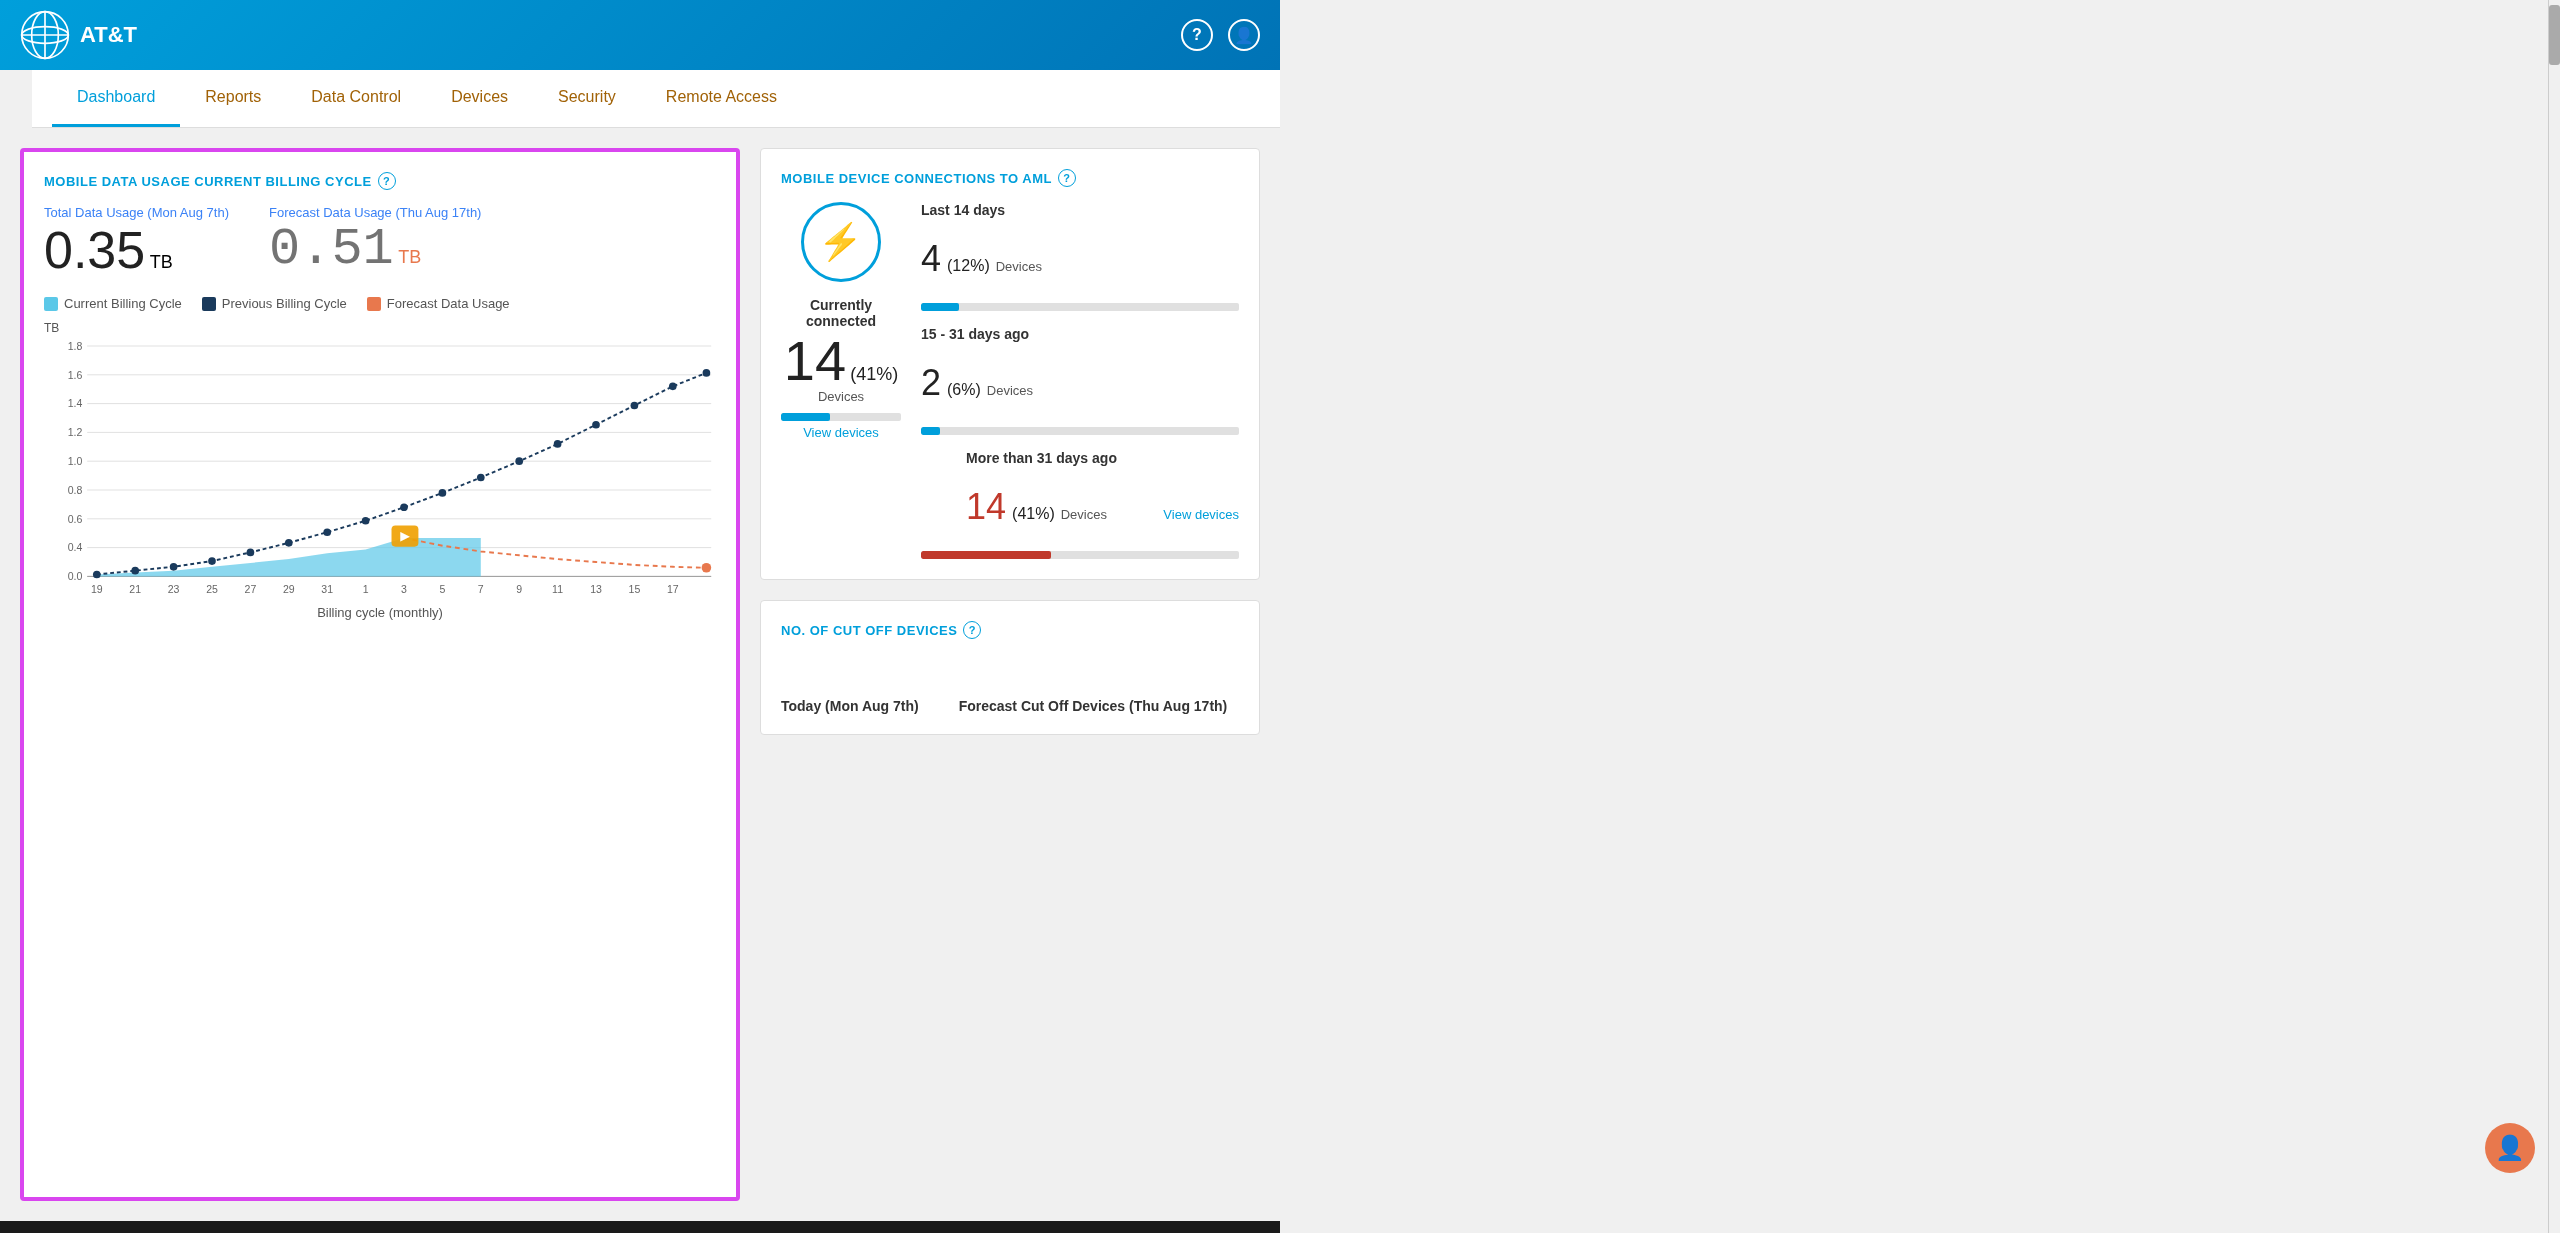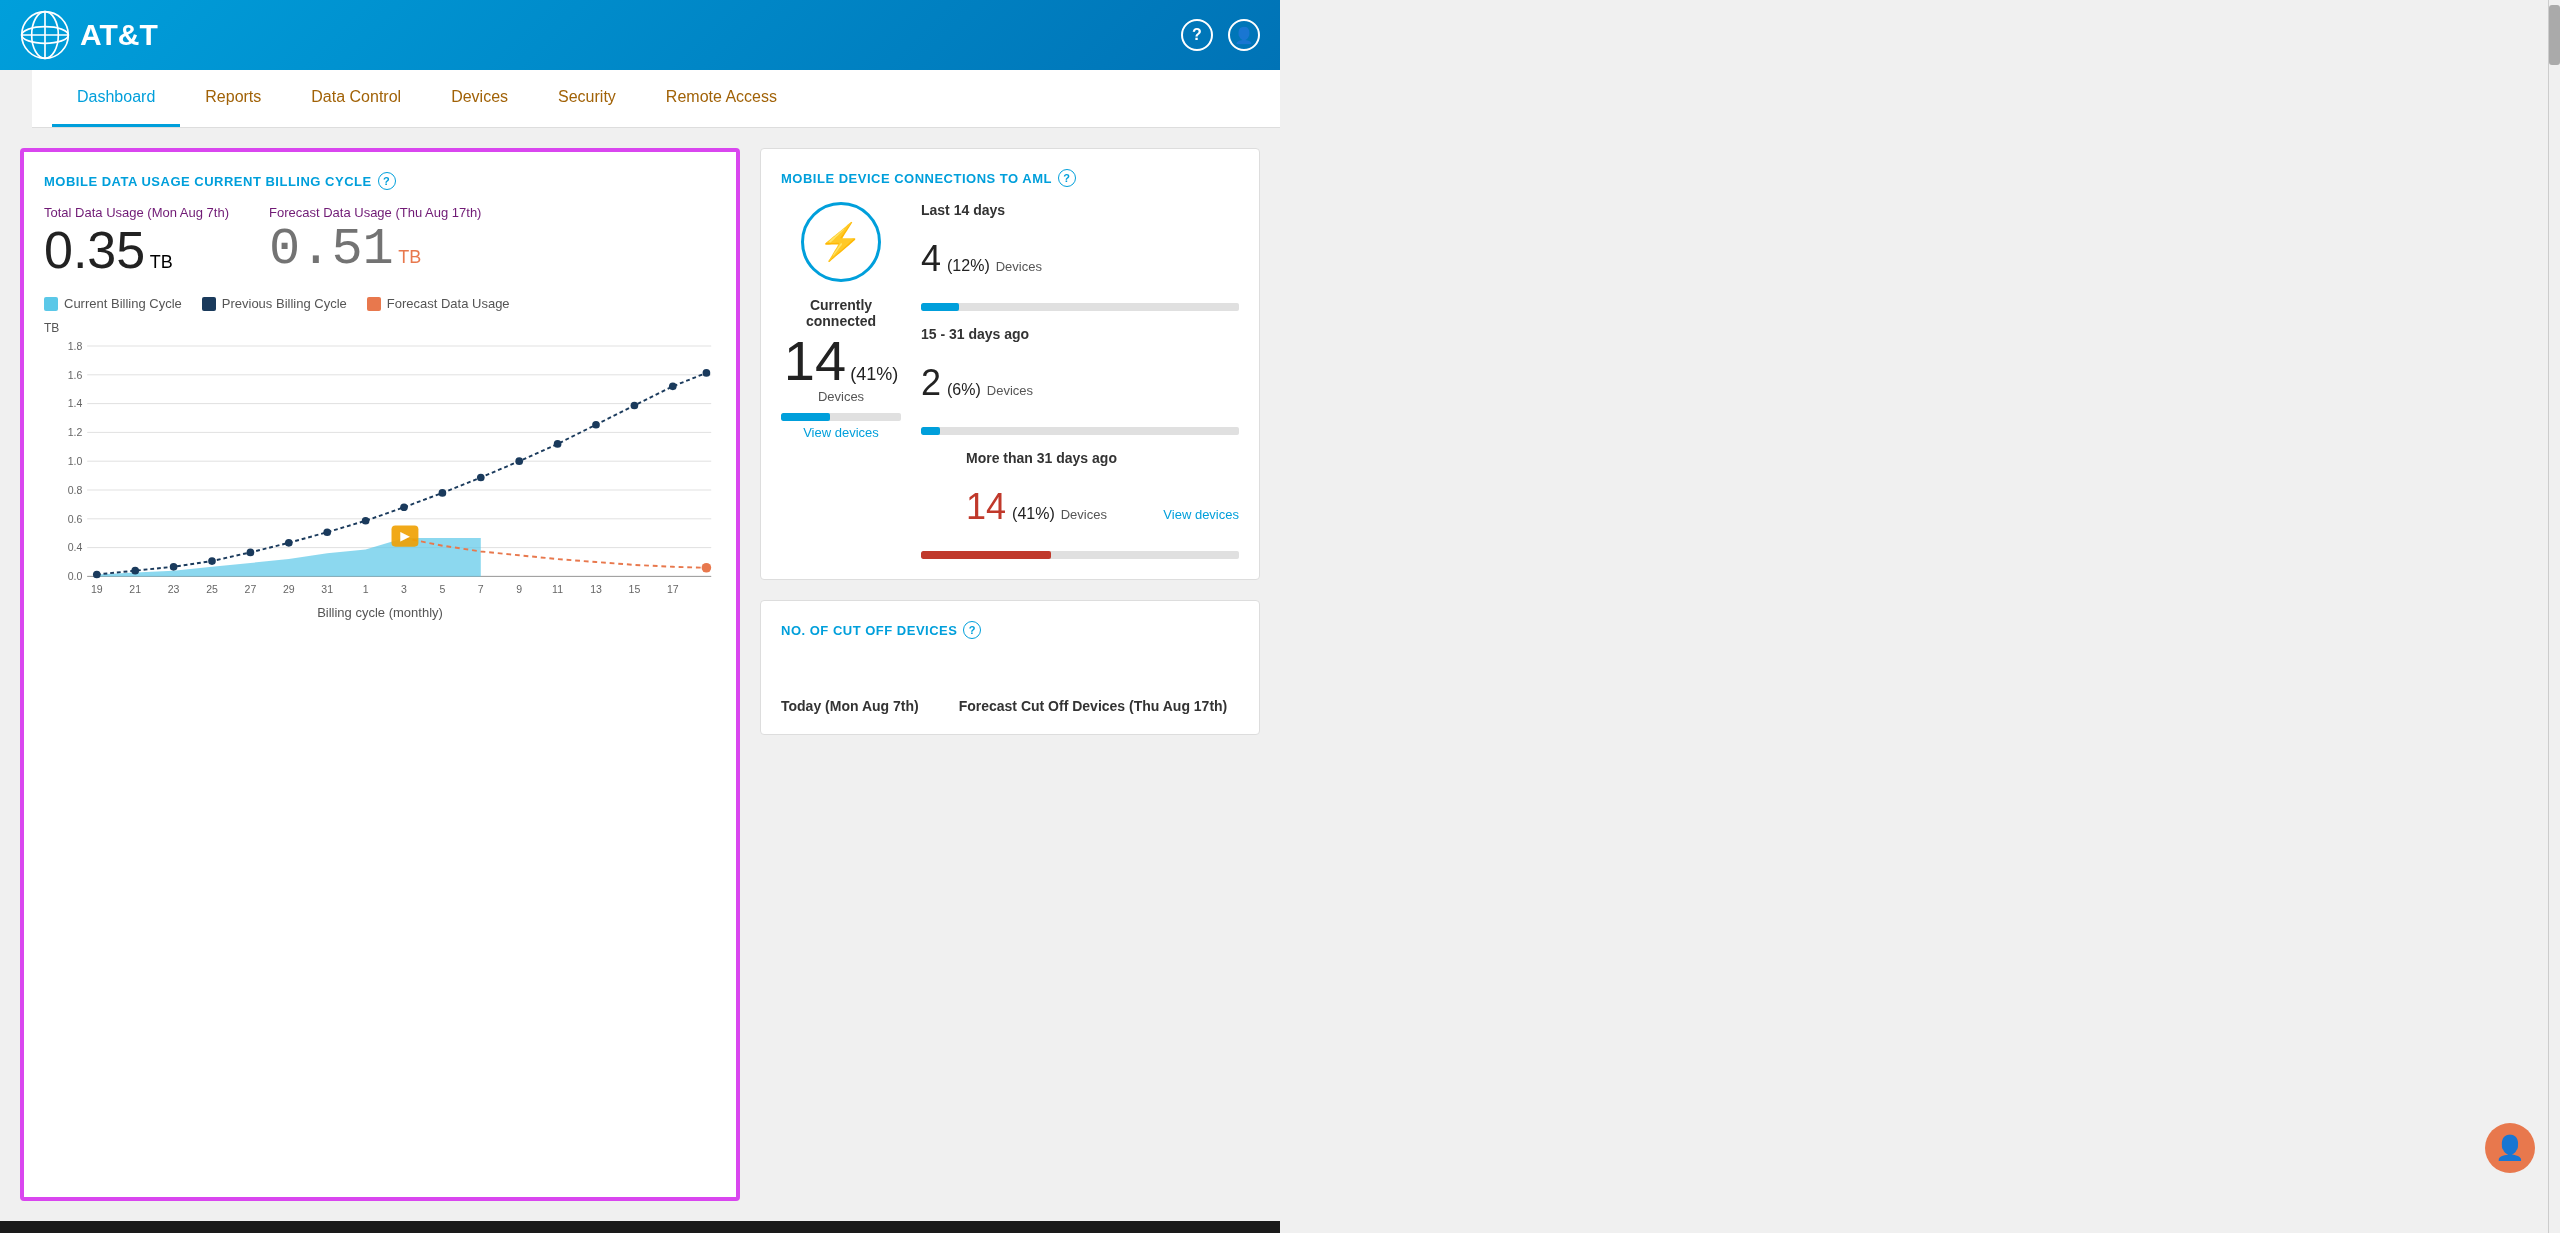--- a/index.html
+++ b/index.html
@@ -12,21 +12,21 @@
       align-items: center;
       padding: 0 20px;
       height: 70px;
       position: relative;
     }
     .header-logo {
       display: flex;
       align-items: center;
       gap: 10px;
       color: white;
-      font-size: 30px;
+      font-size: 22px;
       font-weight: bold;
       padding: 0 20px 0 0;
     }
     .att-globe {
       width: 50px;
       height: 50px;
     }
     .header-icons {
       position: absolute;
       right: 20px;
@@ -134,21 +134,21 @@
       display: flex;
       gap: 40px;
       margin-bottom: 20px;
     }
     .metric-group {
       display: flex;
       flex-direction: column;
     }
     .metric-label {
       font-size: 13px;
-      color: #701a75;
+      color: #3b82f6;
       margin-bottom: 4px;
     }
     .metric-value {
       font-size: 52px;
       font-weight: 300;
       color: #222;
       line-height: 1;
     }
     .metric-value.forecast {
       color: #737373;

